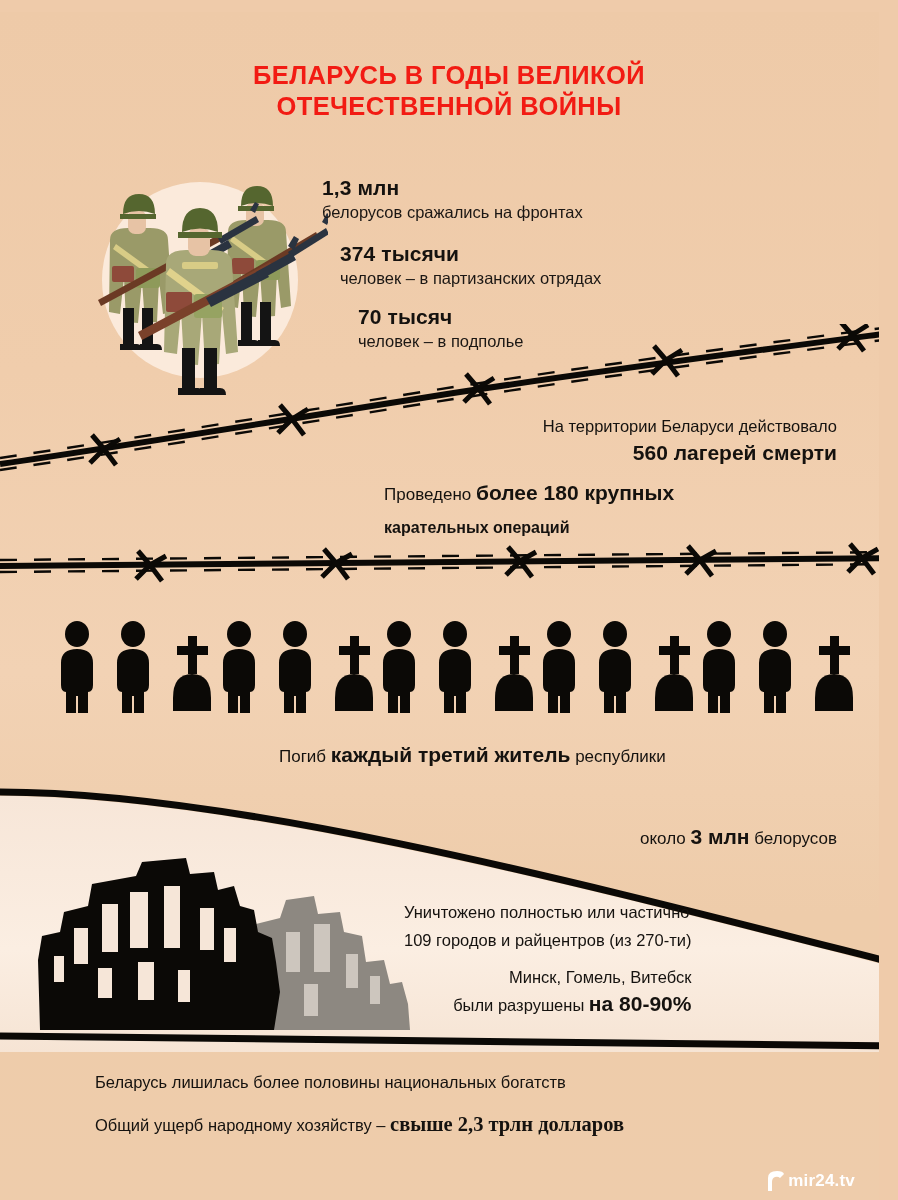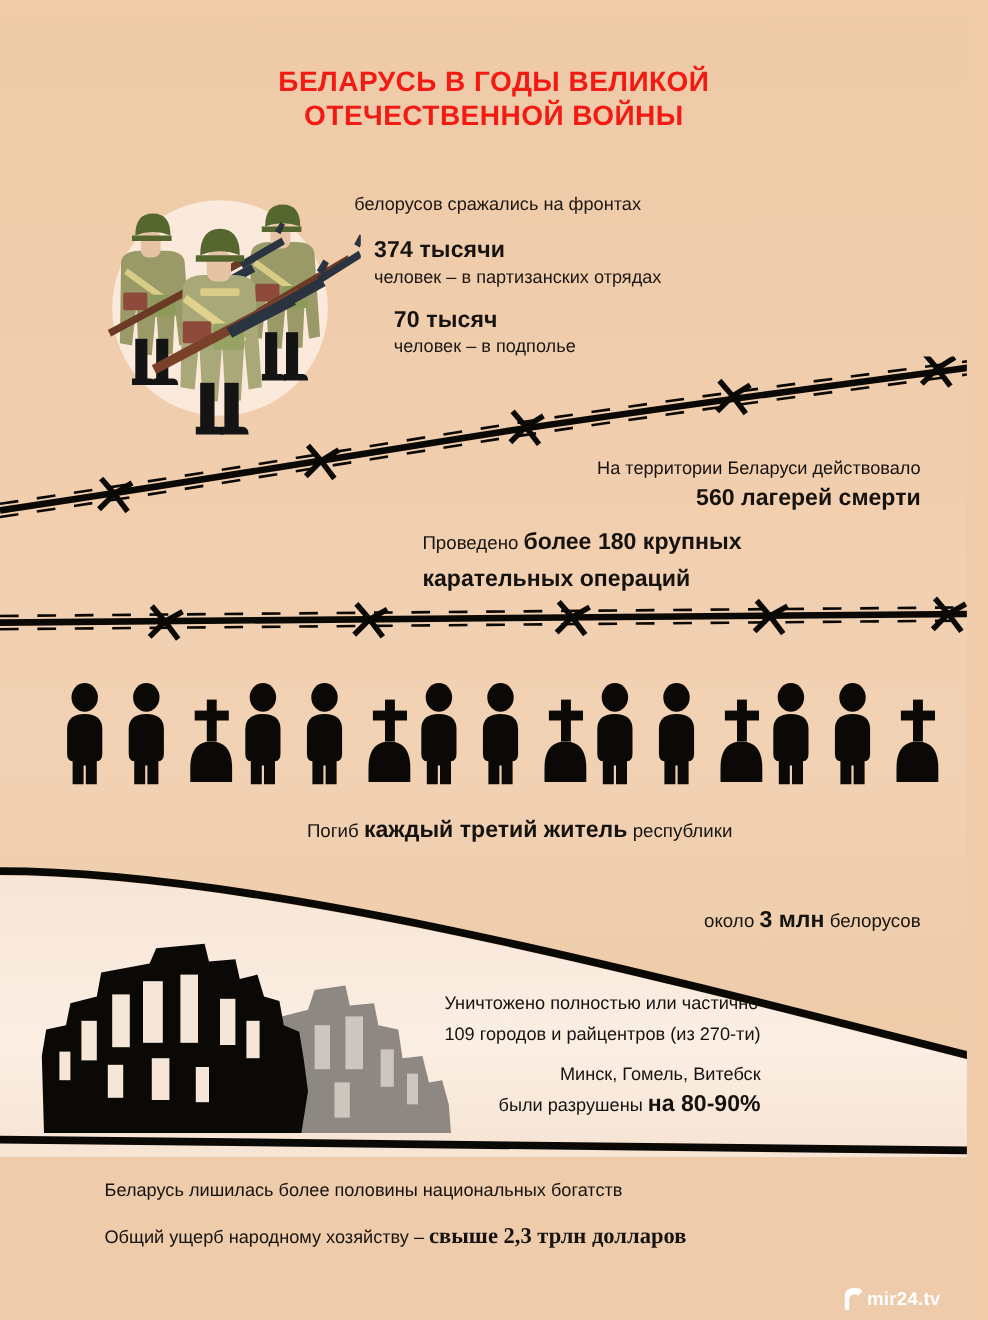--- a/index.html
+++ b/index.html
@@ -43,21 +43,21 @@
   #soldiers { left: 78px; top: 128px; width: 250px; height: 260px; }
 
   
   #camps { position:absolute; right: 42px; top: 402px; text-align: right; color:#15120f; }
   #camps .l1 { font-size: 16.5px; line-height: 24px; }
   #camps .l2 { font-size: 21px; font-weight: bold; line-height: 29px; }
 
   #ops { position:absolute; left: 384px; top: 463px; color:#15120f; }
   #ops .l1 { font-size: 17px; line-height: 36px; }
   #ops .l1 b { font-size: 21px; }
-  #ops .l2 { font-size: 21px; font-weight: bold; line-height: 29px; }
+  #ops .l2 { font-size: 16px; font-weight: bold; line-height: 29px; }
 
   
   #people { left: 58px; top: 596px; width: 800px; height: 105px; }
 
   
   #died { position:absolute; left: 279px; top: 730px; font-size:17px; line-height:26px; color:#15120f; }
   #died b { font-size: 21px; }
   #approx { position:absolute; right: 42px; top: 812px; font-size:17px; line-height:26px; color:#15120f; text-align:left; }
   #approx b { font-size: 21px; }
 
@@ -192,20 +192,21 @@
     </g>
 
     <path d="M60,192 L192,122 l4,8 L64,200 Z" fill="#7a412a"></path>
     <path d="M128,158 L186,128 l5,9 -58,30 Z" fill="#2a3340"></path>
     <path d="M178,132 l36,-20 4,8 -36,20 Z" fill="#2a3340"></path>
     <path d="M210,106 l6,-10 5,3 -5,11 Z" fill="#2a3340"></path>
   </svg>
 
   <div id="topstats">
     <div class="stat s1">
+      <div class="big">1,3 млн</div>
       <div class="small">белорусов сражались на фронтах</div>
     </div>
     <div class="stat s2">
       <div class="big">374 тысячи</div>
       <div class="small">человек – в партизанских отрядах</div>
     </div>
     <div class="stat s3">
       <div class="big">70 тысяч</div>
       <div class="small">человек – в подполье</div>
     </div>

